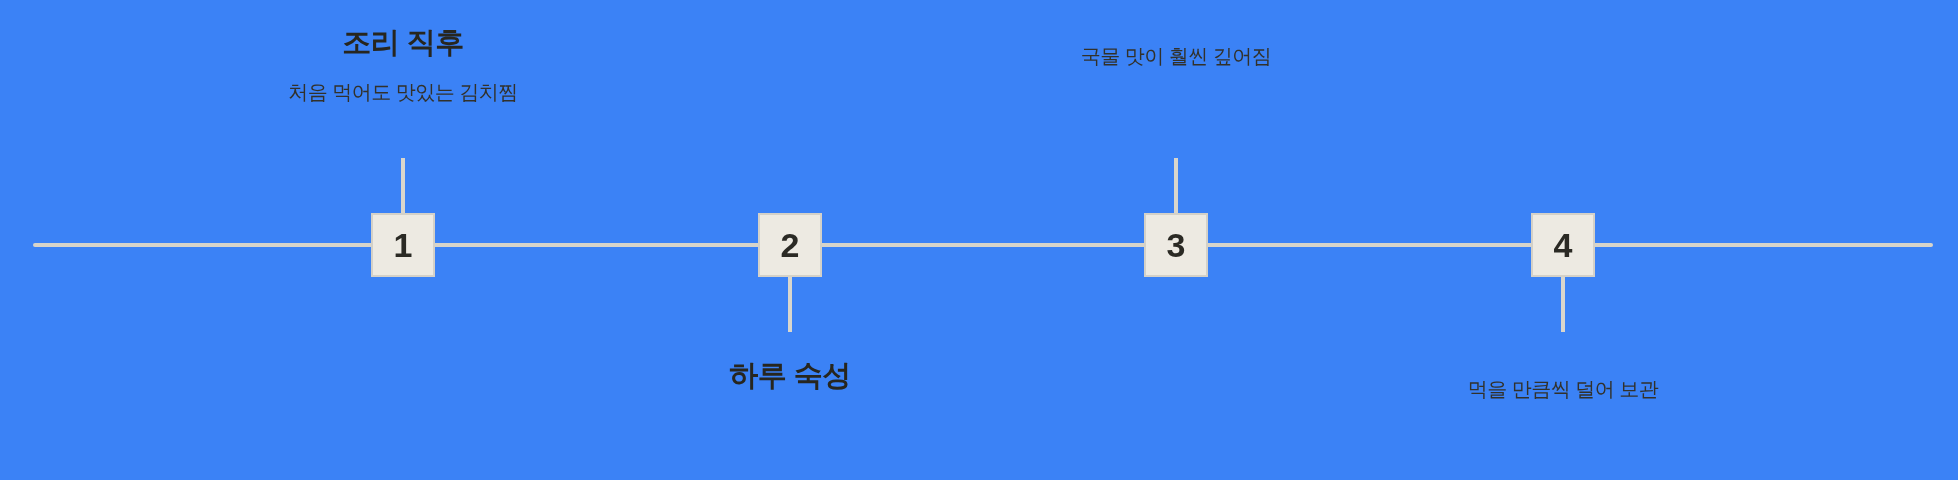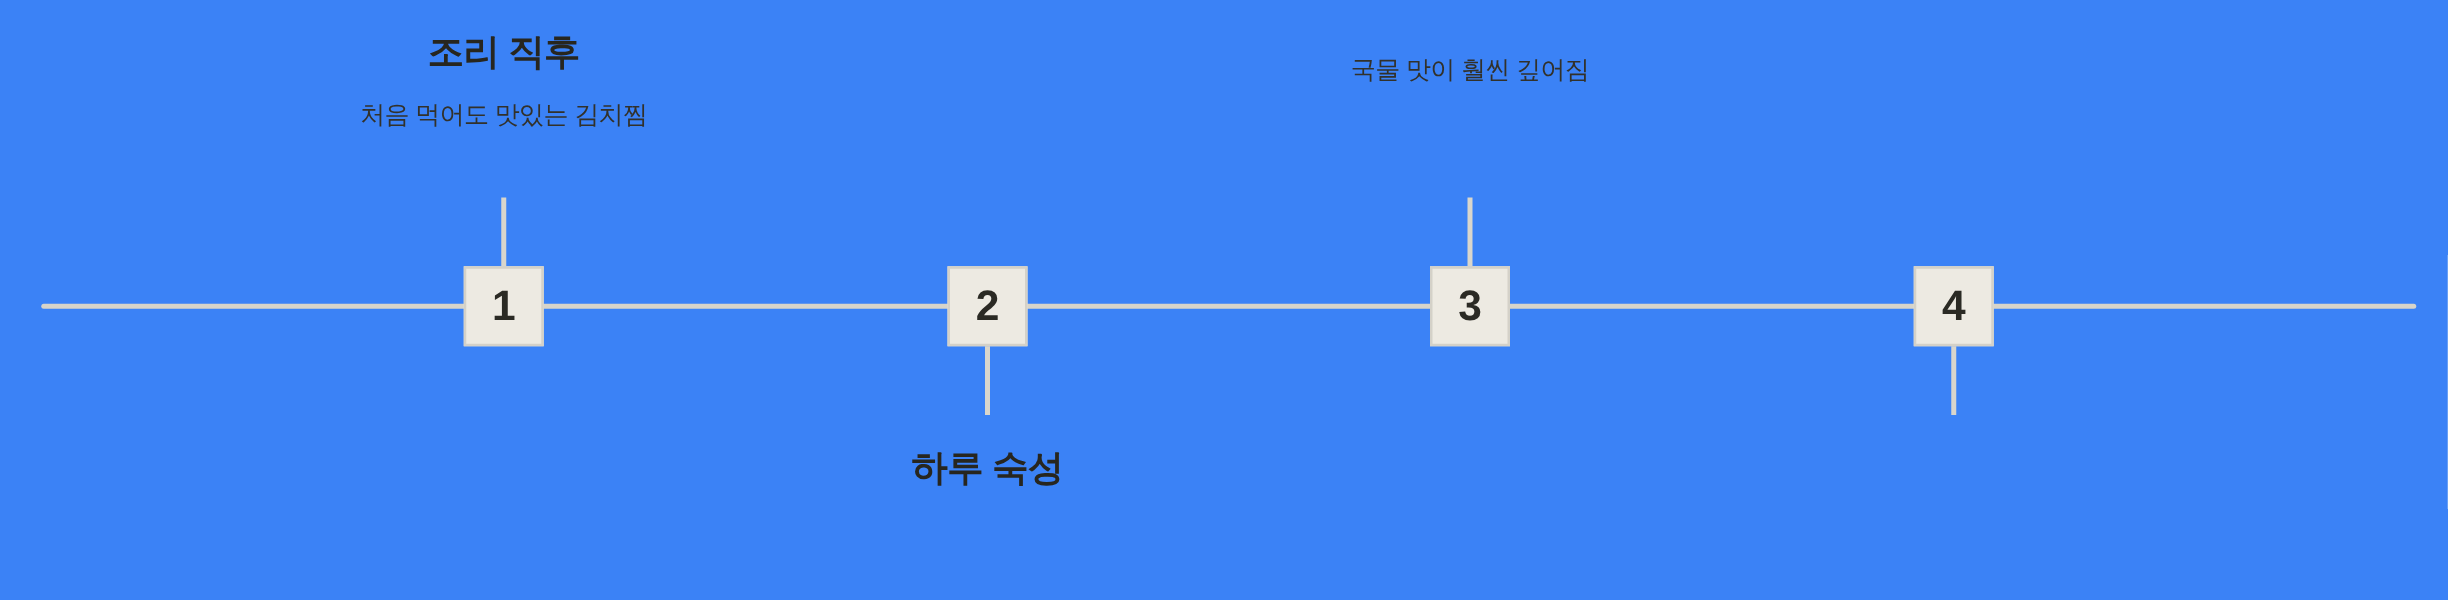--- a/index.html
+++ b/index.html
@@ -130,20 +130,21 @@
       <div class="subtitle">국물 맛이 훨씬 깊어짐</div>
     </div>
     <div class="connector"></div>
     <div class="num-box">
       <span class="num">3</span>
     </div>
   </div>
 
   <div class="step step-4 below">
     <div class="label">
+      <div class="subtitle">먹을 만큼씩 덜어 보관</div>
     </div>
     <div class="connector"></div>
     <div class="num-box">
       <span class="num">4</span>
     </div>
   </div>
 
 </div>
 
 </body></html>

